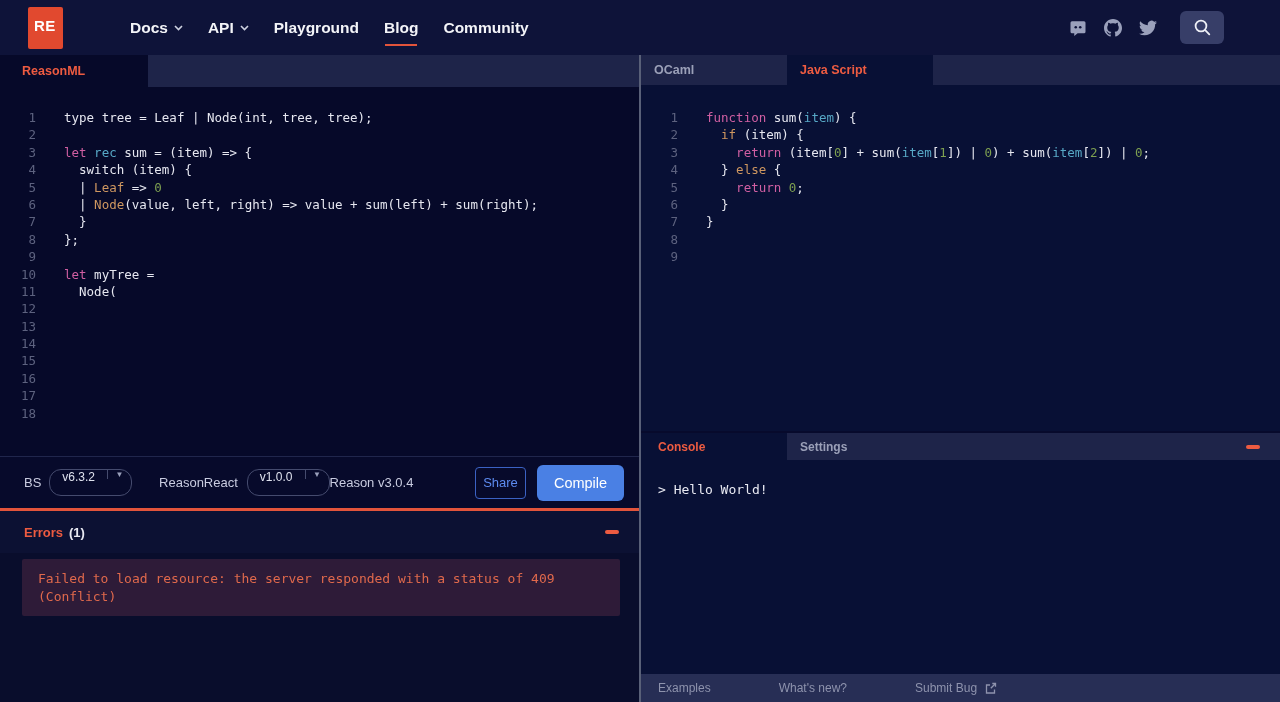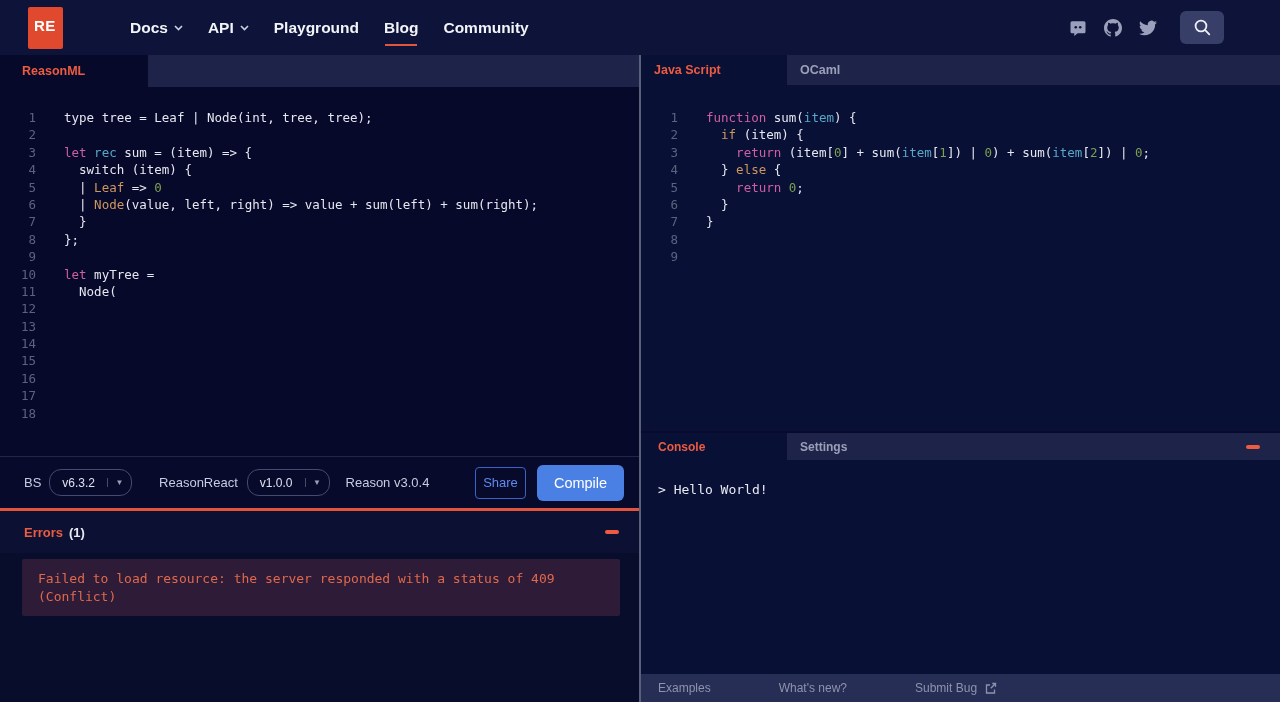--- a/index.html
+++ b/index.html
@@ -48,21 +48,21 @@
   .gutter { flex:none; width:36px; text-align:right; color:#5d627f; }
   #right-editor .gutter { width:37px; }
   .code { margin-left:28px; white-space:pre; }
   .tok-p { color:#e6e7f0; } .tok-k { color:#d05fa2; } .tok-c { color:#57a8c6; }
   .tok-o { color:#cf9760; } .tok-g { color:#7ea050; }
 
   
   .toolbar { height:52px; flex:none; border-top:1px solid #20264c; background:#070a2b;
              display:flex; align-items:center; padding:0 15px 0 24px; }
   .tool-label { color:#c9cce0; font-size:13px; }
-  .select { display:flex; align-items:center; height:27px; border:1px solid #454b6e;
+  .select { display:flex; align-items:flex-start; height:27px; border:1px solid #454b6e;
             border-radius:12px; color:#dfe2ee; font-size:12px; cursor:pointer; }
   .select .val { display:flex; align-items:center; padding:0 12px; }
   .select .caret { width:24px; display:flex; align-items:center; justify-content:center;
                    border-left:1px solid #454b6e; color:#9aa0bb; font-size:8px; }
   .share-btn { margin-left:auto; width:51px; height:32px; border:1px solid #3b62c4; border-radius:4px;
                background:transparent; color:#5d8bf0; font-size:13px; cursor:pointer;
                font-family:"Liberation Sans", sans-serif; }
   .compile-btn { margin-left:11px; width:87px; height:36px; border:none; border-radius:6px;
                  background:#4a80e4; color:#fff; font-size:14.5px; cursor:pointer;
                  font-family:"Liberation Sans", sans-serif; }
@@ -230,21 +230,21 @@
       <span class="tool-label">BS</span>
       <div class="select" style="margin-left:8px;">
         <span class="val">v6.3.2</span>
         <span class="caret">▼</span>
       </div>
       <span class="tool-label" style="margin-left:27px;">ReasonReact</span>
       <div class="select" style="margin-left:9px;">
         <span class="val">v1.0.0</span>
         <span class="caret">▼</span>
       </div>
-      <span class="tool-label" style="margin-left:16px;">Reason v3.0.4</span>
+      <span class="tool-label" style="">Reason v3.0.4</span>
       <button class="share-btn">Share</button>
       <button class="compile-btn">Compile</button>
     </div>
 
     <div class="orange-line"></div>
     <div class="errors-header">
       <span class="errors-title">Errors</span>
       <span class="errors-count">(1)</span>
       <div class="minus"></div>
     </div>
@@ -253,22 +253,22 @@
         <div>Failed to load resource: the server responded with a status of 409</div>
         <div>(Conflict)</div>
       </div>
     </div>
   </div>
 
   <div class="v-divider"></div>
 
   <div class="right-col">
     <div class="tabbar">
+      <div class="tab">OCaml</div>
       <div class="tab active">Java Script</div>
-      <div class="tab">OCaml</div>
     </div>
     <div class="editor" id="right-editor">
         <div class="code-line">
           <span class="gutter">1</span>
           <span class="code"><span class="tok-k">function</span><span class="tok-p"> sum(</span><span class="tok-c">item</span><span class="tok-p">) {</span></span>
         </div>
         <div class="code-line">
           <span class="gutter">2</span>
           <span class="code"><span class="tok-p">  </span><span class="tok-o">if</span><span class="tok-p"> (item) {</span></span>
         </div>

